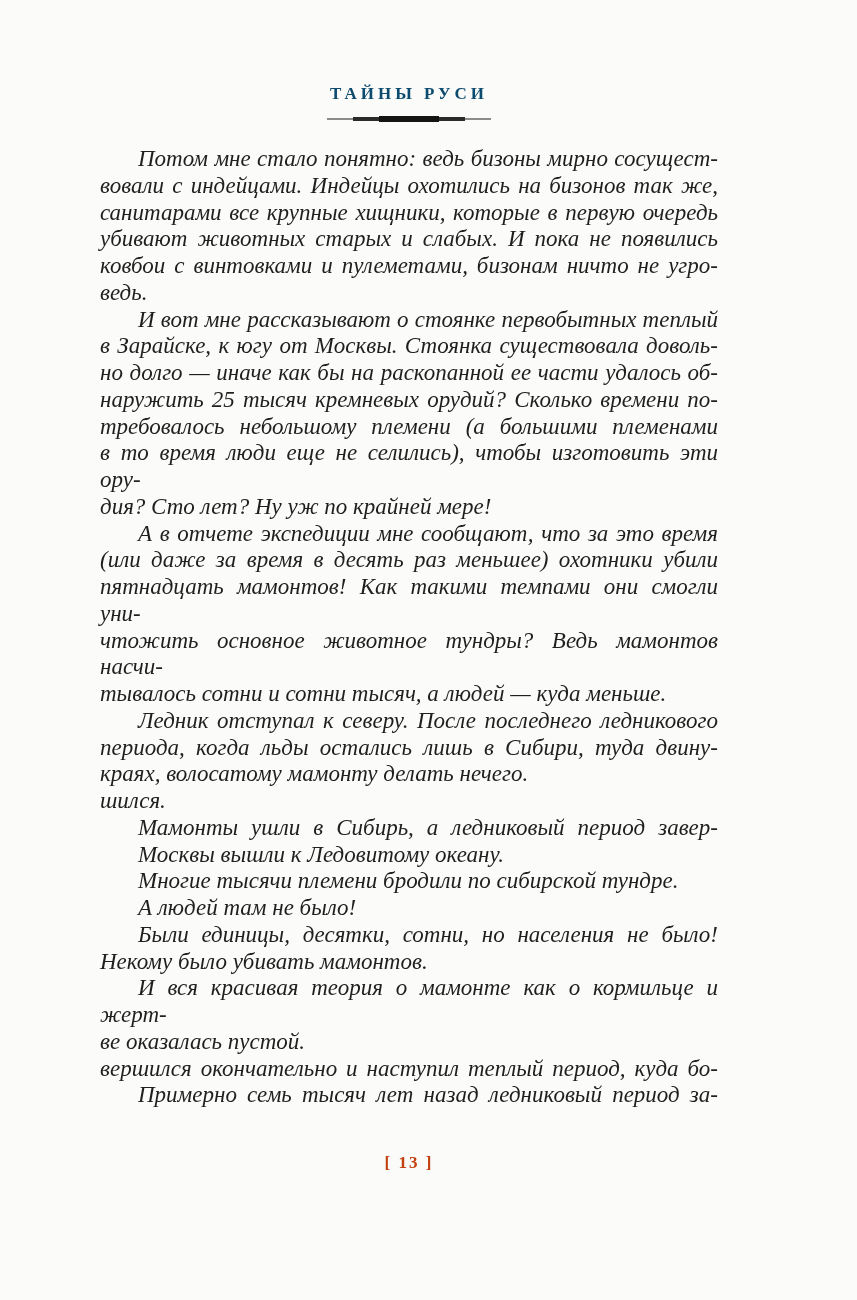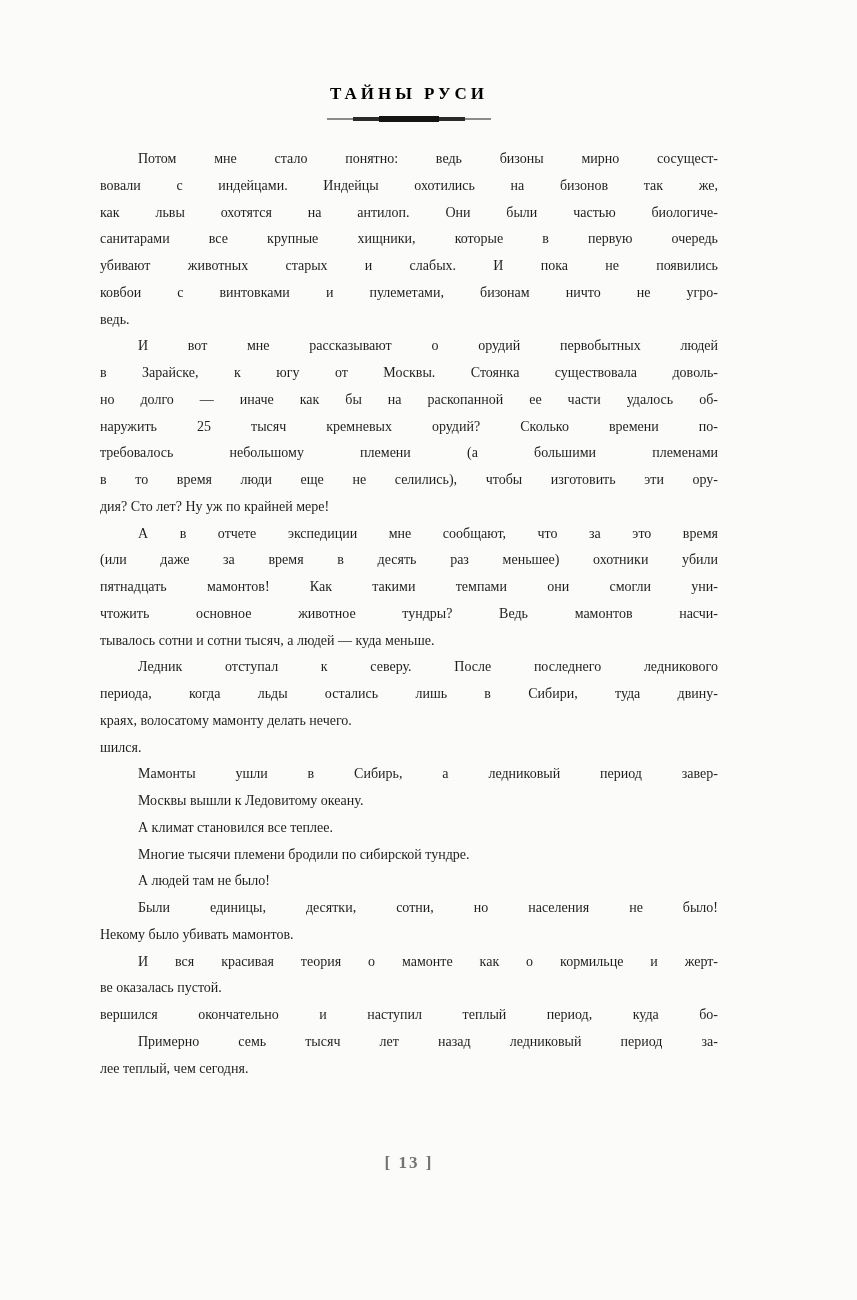--- a/index.html
+++ b/index.html
@@ -18,21 +18,21 @@
   }
   .running-head {
     position: absolute;
     top: 84px;
     left: 100px;
     width: 618px;
     text-align: center;
     font-size: 17px;
     font-weight: bold;
     letter-spacing: 4px;
-    color: #000000;
+    color: #0c4a6e;
   }
   .head-rule {
     position: absolute;
     top: 115px;
     left: 100px;
     width: 618px;
     height: 8px;
   }
   .head-rule span {
     position: absolute;
@@ -41,88 +41,86 @@
     display: block;
   }
   .rule-thin  { top: 3px; width: 164px; height: 2px; background: #8c8c8c; }
   .rule-mid   { top: 2px; width: 112px; height: 4px; background: #2b2b2b; }
   .rule-thick { top: 1px; width: 60px;  height: 6px; background: #141414; }
   .text-block {
     position: absolute;
     top: 146px;
     left: 100px;
     width: 618px;
-    font-size: 14px;
+    font-size: 23px;
     line-height: 26.75px;
+    font-style: italic;
   }
   .line {
     text-align: justify;
     text-align-last: justify;
     -moz-text-align-last: justify;
   }
   .line.first { text-indent: 38px; }
   .line.last  { text-align-last: left; -moz-text-align-last: left; }
   .page-number {
     position: absolute;
     top: 1153px;
     left: 100px;
     width: 618px;
     text-align: center;
     font-size: 17px;
     font-weight: bold;
     letter-spacing: 2px;
-    color: #737373;
+    color: #c2410c;
   }
 </style>
 </head>
 <body>
 
 <div class="page">
 
   <div class="running-head">ТАЙНЫ РУСИ</div>
 
   <div class="head-rule">
     <span class="rule-thin"></span>
     <span class="rule-mid"></span>
     <span class="rule-thick"></span>
   </div>
 
   <div class="text-block" id="text-block">
       <div class="line first">Потом мне стало понятно: ведь бизоны мирно сосущест-</div>
       <div class="line">вовали с индейцами. Индейцы охотились на бизонов так же,</div>
-      <div class="line">как львы охотятся на антилоп. Они были частью биологиче-</div>
       <div class="line">санитарами все крупные хищники, которые в первую очередь</div>
       <div class="line">убивают животных старых и слабых. И пока не появились</div>
       <div class="line">ковбои с винтовками и пулеметами, бизонам ничто не угро-</div>
       <div class="line last">ведь.</div>
-      <div class="line first">И вот мне рассказывают о орудий первобытных людей</div>
+      <div class="line first">И вот мне рассказывают о стоянке первобытных теплый</div>
       <div class="line">в Зарайске, к югу от Москвы. Стоянка существовала доволь-</div>
       <div class="line">но долго — иначе как бы на раскопанной ее части удалось об-</div>
       <div class="line">наружить 25 тысяч кремневых орудий? Сколько времени по-</div>
       <div class="line">требовалось небольшому племени (а большими племенами</div>
       <div class="line">в то время люди еще не селились), чтобы изготовить эти ору-</div>
       <div class="line last">дия? Сто лет? Ну уж по крайней мере!</div>
       <div class="line first">А в отчете экспедиции мне сообщают, что за это время</div>
       <div class="line">(или даже за время в десять раз меньшее) охотники убили</div>
       <div class="line">пятнадцать мамонтов! Как такими темпами они смогли уни-</div>
       <div class="line">чтожить основное животное тундры? Ведь мамонтов насчи-</div>
       <div class="line last">тывалось сотни и сотни тысяч, а людей — куда меньше.</div>
       <div class="line first">Ледник отступал к северу. После последнего ледникового</div>
       <div class="line">периода, когда льды остались лишь в Сибири, туда двину-</div>
       <div class="line last">краях, волосатому мамонту делать нечего.</div>
       <div class="line last">шился.</div>
       <div class="line first">Мамонты ушли в Сибирь, а ледниковый период завер-</div>
       <div class="line first last">Москвы вышли к Ледовитому океану.</div>
-      <div class="line first last">А климат становился все теплее.</div>
       <div class="line first last">Многие тысячи племени бродили по сибирской тундре.</div>
       <div class="line first last">А людей там не было!</div>
       <div class="line first">Были единицы, десятки, сотни, но населения не было!</div>
       <div class="line last">Некому было убивать мамонтов.</div>
       <div class="line first">И вся красивая теория о мамонте как о кормильце и жерт-</div>
       <div class="line last">ве оказалась пустой.</div>
       <div class="line">вершился окончательно и наступил теплый период, куда бо-</div>
       <div class="line first">Примерно семь тысяч лет назад ледниковый период за-</div>
-      <div class="line last">лее теплый, чем сегодня.</div>
     </div>
 
   <div class="page-number">[ 13 ]</div>
 
 </div>
 
 </body></html>

